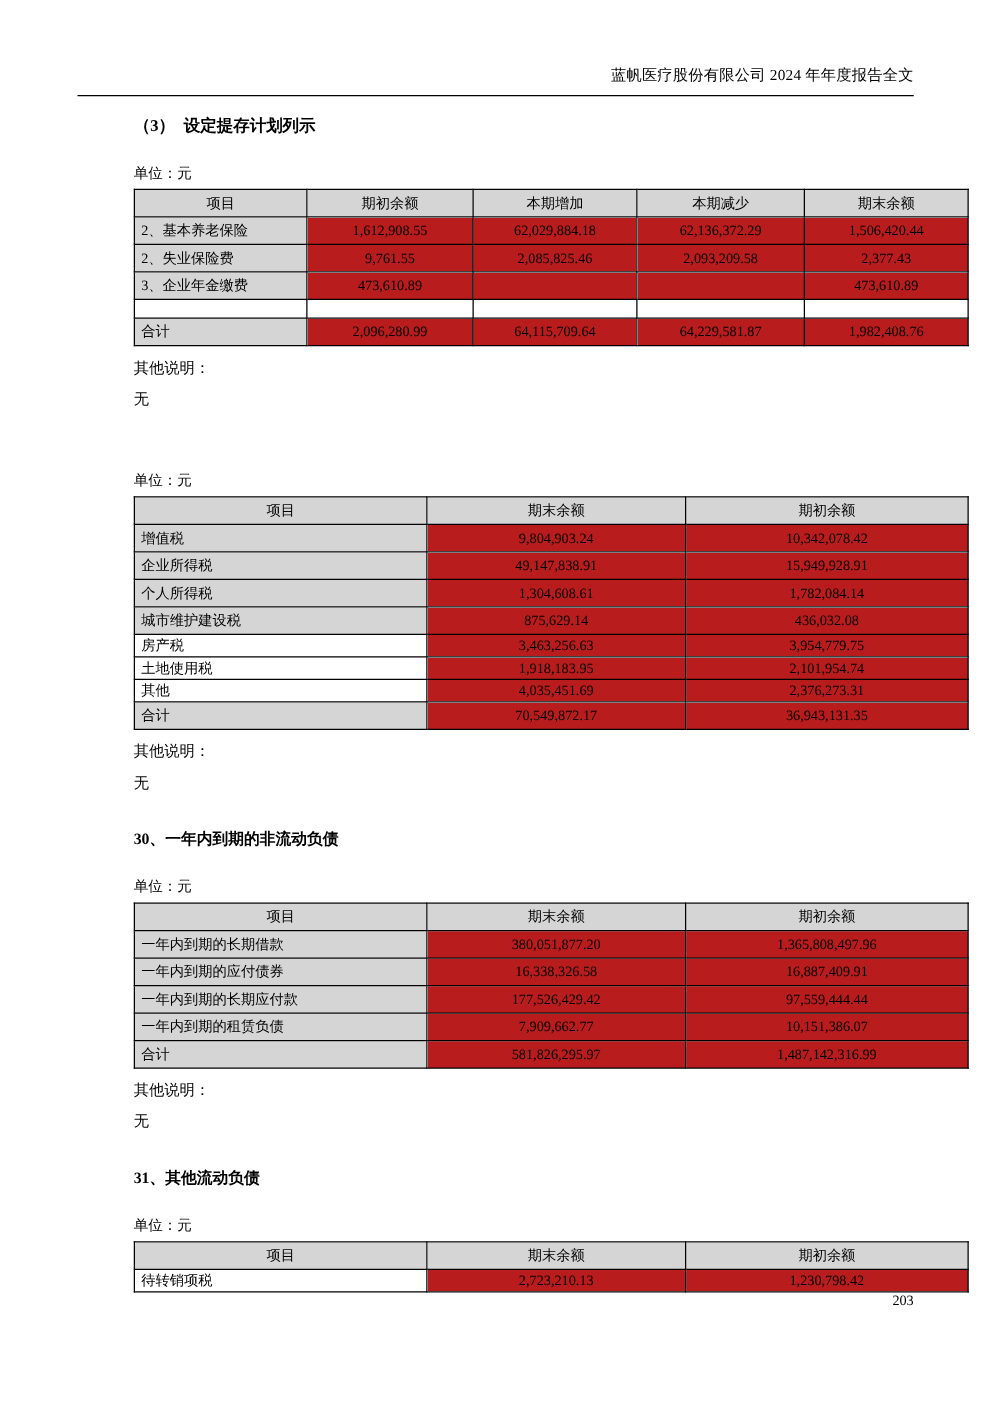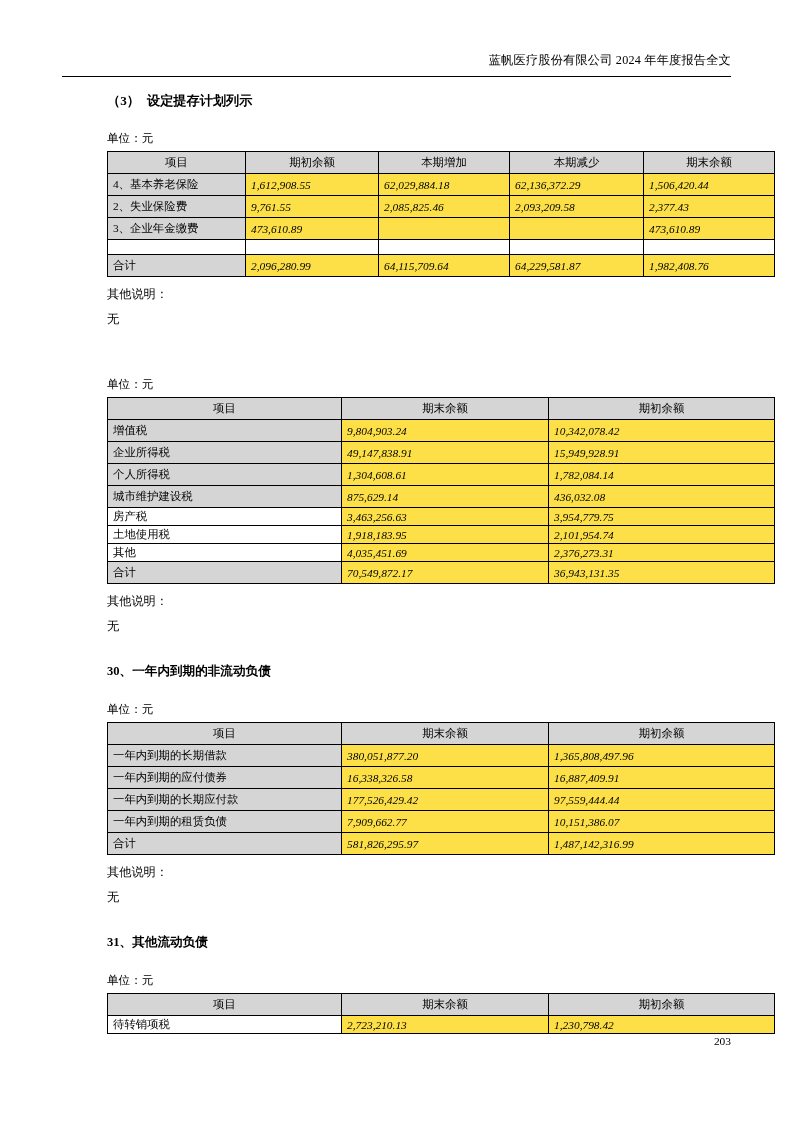--- a/index.html
+++ b/index.html
@@ -107,24 +107,23 @@
     background: #d5d5d5;
     text-align: left;
     height: 21px;
   }
   td.lbl-white {
     background: #ffffff;
     text-align: left;
     height: 21px;
   }
   td.num {
-    background: #fde047;
-    text-align: left;
+    background: #b91c1c;
+    text-align: center;
     height: 21px;
-    font-style: italic;
   }
   td.blank {
     background: #ffffff;
     height: 14px;
   }
   tr.tight td { height: 17px; }
 
   
   .page-number {
     position: absolute;
@@ -166,21 +165,21 @@
         <tr>
           <th>项目</th>
           <th>期初余额</th>
           <th>本期增加</th>
           <th>本期减少</th>
           <th>期末余额</th>
         </tr>
       </thead>
       <tbody>
         <tr>
-          <td class="lbl">4、基本养老保险</td>
+          <td class="lbl">2、基本养老保险</td>
           <td class="num">1,612,908.55</td>
           <td class="num">62,029,884.18</td>
           <td class="num">62,136,372.29</td>
           <td class="num">1,506,420.44</td>
         </tr>
         <tr>
           <td class="lbl">2、失业保险费</td>
           <td class="num">9,761.55</td>
           <td class="num">2,085,825.46</td>
           <td class="num">2,093,209.58</td>

